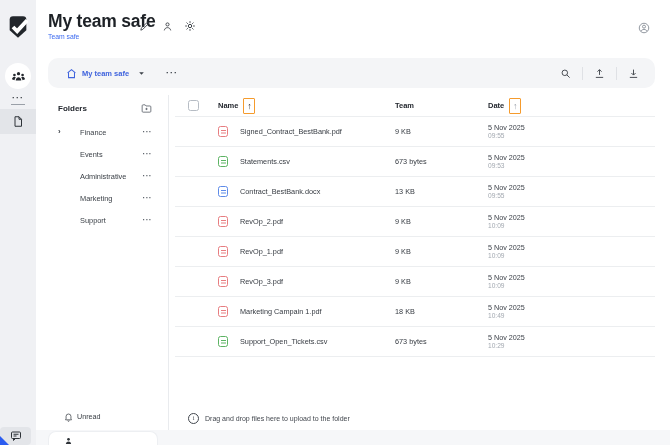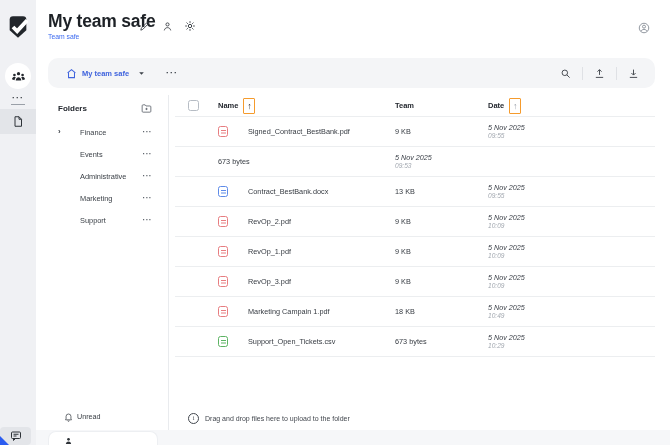--- a/index.html
+++ b/index.html
@@ -71,24 +71,24 @@
   .thead{height:21px;border-bottom:1px solid #eceef0;}
   .th{font-size:7.5px;font-weight:bold;color:#23272e;display:flex;align-items:center;cursor:pointer;}
   .checkbox{width:11px;height:11px;border:1.4px solid #b6bcc4;border-radius:2.5px;background:#fff;
             box-sizing:border-box;cursor:pointer;}
   .sort-box{display:inline-flex;align-items:center;justify-content:center;width:10px;height:14px;
             border:1.5px solid #f59b2d;border-radius:1px;margin-left:5px;font-size:9px;}
   .sort-box.dark{color:#2b2f36;font-weight:bold;}
   .sort-box.gray{color:#9aa0a9;font-weight:normal;}
 
   .file-row{height:29px;border-bottom:1px solid #eceef0;cursor:pointer;}
-  .name-cell{display:flex;align-items:center;gap:20px;}
+  .name-cell{display:flex;align-items:center;gap:12px;}
   .file-name{font-size:7.3px;color:#363b42;}
   .file-size{font-size:7.3px;color:#363b42;}
-  .date-cell{line-height:1.3;font-style:italic;}
+  .date-cell{line-height:1.3;}
   .file-date{font-size:7.2px;color:#3c4149;}
   .file-time{font-size:6.6px;color:#a2a8b0;}
 
   .fileicon{position:relative;width:10px;height:11px;border:1.2px solid currentColor;border-radius:2.5px;
             box-sizing:border-box;flex:0 0 auto;}
   .fileicon::before{content:"";position:absolute;left:1.5px;right:1.5px;top:2.5px;height:1px;
             background:currentColor;box-shadow:0 2.5px 0 currentColor;}
   .fileicon.pdf{color:#e77d80;}
   .fileicon.csv{color:#5cb363;}
   .fileicon.docx{color:#5e8be8;}
@@ -292,20 +292,24 @@
       <span class="file-name">Signed_Contract_BestBank.pdf</span>
     </span>
     <span class="file-size">9 KB</span>
     <span class="date-cell">
       <div class="file-date">5 Nov 2025</div>
       <div class="file-time">09:55</div>
     </span>
   </div>
           <div class="tgrid file-row">
     <span></span>
+    <span class="name-cell">
+      <span class="fileicon csv"></span>
+      <span class="file-name">Statements.csv</span>
+    </span>
     <span class="file-size">673 bytes</span>
     <span class="date-cell">
       <div class="file-date">5 Nov 2025</div>
       <div class="file-time">09:53</div>
     </span>
   </div>
           <div class="tgrid file-row">
     <span></span>
     <span class="name-cell">
       <span class="fileicon docx"></span>

